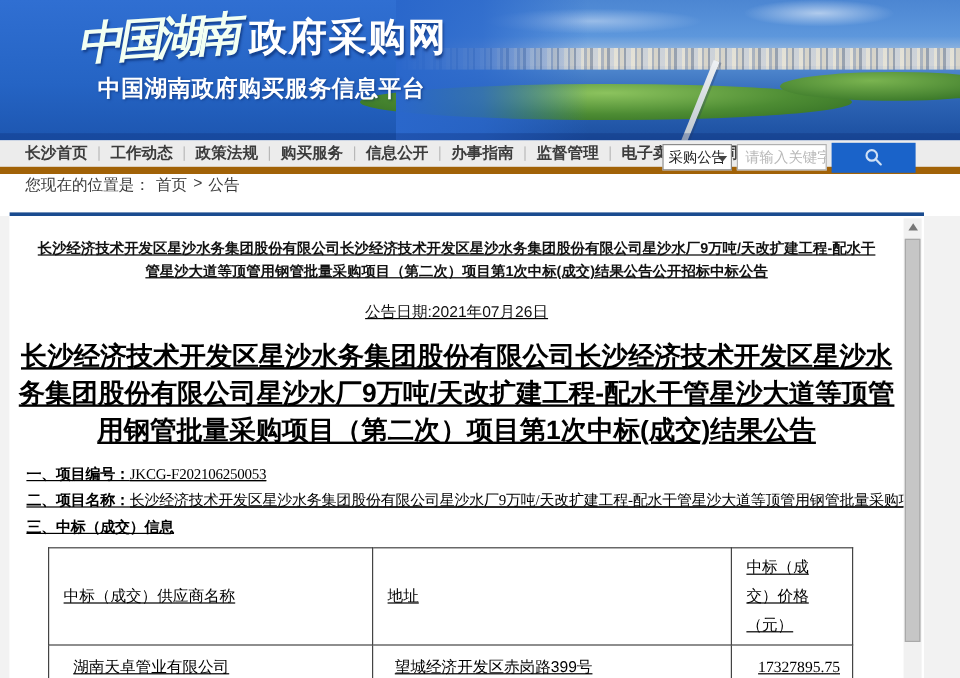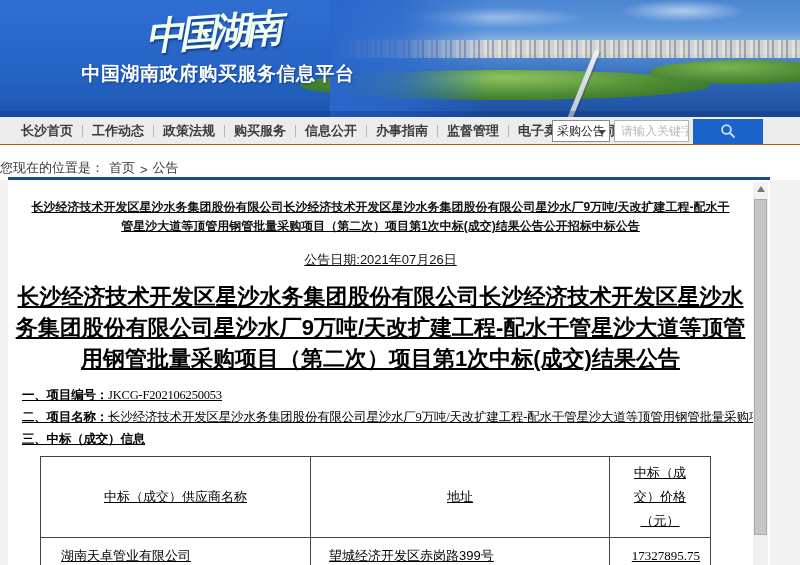--- a/index.html
+++ b/index.html
@@ -34,38 +34,38 @@
   .logo-script { font-family:"DejaVu Serif","Liberation Serif",serif; font-style:italic; font-weight:bold;
     font-size:38px; letter-spacing:-5px; transform:rotate(-4deg); margin-right:12px;
     color:#f2fff2; text-shadow:1px 2px 2px rgba(0,30,90,.55); }
   .logo-title { font-size:32px; font-weight:bold; letter-spacing:1px; text-shadow:1px 2px 2px rgba(0,30,90,.55); }
   .banner-sub { font-size:19px; font-weight:bold; margin-top:5px; letter-spacing:.5px;
     text-shadow:1px 1px 2px rgba(0,30,90,.5); white-space:nowrap; }
   .banner-url { font-size:13px; font-weight:bold; margin-top:4px; letter-spacing:.5px;
     text-shadow:1px 1px 1px rgba(0,30,90,.5); }
 
   
-  .nav { height:28px; background:#ececec; border-bottom:1px solid #a16207;
+  .nav { height:28px; background:#ececec; border-bottom:6px solid #a16207;
     display:flex; align-items:center; padding-left:12px; position:relative; }
   .nav-item { font-size:13px; font-weight:bold; color:#3c3c3c; padding:0 9px; cursor:pointer; white-space:nowrap; }
   .nav-sep { width:1px; height:12px; background:#b8b8b8; }
   .search-area { position:absolute; right:37px; top:0; height:28px; display:flex; align-items:center; gap:4px;margin-left:12px; }
   .sel { width:58px; height:22px; border:1px solid #8b8b8b; background:#fff; font-size:12px; color:#222;
     display:flex; align-items:center; padding-left:4px; position:relative; overflow:hidden; cursor:pointer; }
   .sel-label { white-space:nowrap; }
   .sel-arrow { position:absolute; right:3px; top:9px; width:0; height:0;
     border:4px solid transparent; border-top:5px solid #444; }
   .inp { width:75px; height:22px; border:1px solid #b0b0b0; font-size:12px; padding-left:6px; color:#333;
     font-family:"Liberation Sans","DejaVu Sans",sans-serif; }
   .inp::placeholder { color:#b8b8b8; }
   .btn { width:70px; height:25px; background:#1a63c9; border:none; display:flex;
     align-items:center; justify-content:center; cursor:pointer; }
 
   
-  .crumbs { height:32px; background:#fff; display:flex; align-items:flex-end; padding-left:0;
+  .crumbs { height:32px; background:#fff; display:flex; align-items:flex-start; padding-left:21px;
     font-size:13px; color:#3a3a3a; gap:5px; }
   .crumb-link { cursor:pointer; }
   .hr-blue { margin-left:8px; width:762px; height:3px; background:#1a4b8f; }
 
   
   .content { position:relative; height:385px; background:#fff; }
   .gutter-left { position:absolute; left:0; top:0; width:8px; height:100%; background:#f2f2f2; }
   .gutter-right { position:absolute; right:0; top:0; width:30px; height:100%; background:#f2f2f2; }
   .page { position:absolute; left:8px; top:0; width:745px; height:100%; overflow:hidden; background:#fff;text-decoration:underline; }
 
@@ -74,21 +74,21 @@
   .doc-date { text-align:center; font-size:13px; margin-top:15px; color:#111; }
   .doc-title { width:730px; margin:12px auto 0; text-align:center; font-size:22px; font-weight:bold;
     line-height:31px; color:#000; }
   .doc-items { margin-top:10px; padding-left:14px; }
   .doc-item { font-size:12px; line-height:22px; white-space:nowrap; color:#000; letter-spacing:-.2px; }
   .item-label { font-weight:bold; font-size:12.5px;text-align:center; }
   .item-value { font-family:"Liberation Serif","DejaVu Serif",serif; font-size:12.5px; text-decoration:underline; }
 
   table.award { border-collapse:collapse; table-layout:fixed; width:670px; margin:6px 0 0 32px; }
   .award th, .award td { border:1px solid #444; font-size:13px; color:#000; font-weight:normal; }
-  .award th { height:57px; text-align:center; padding:4px 12px; line-height:24px; }
+  .award th { height:57px; text-align:left; padding:4px 12px; line-height:24px; }
   .award td { height:37px; }
   .td-supplier { padding-left:20px; }
   .td-address { padding-left:18px; }
   .td-price { text-align:right; padding-right:10px; font-family:"Liberation Serif","DejaVu Serif",serif; }
 
   
   .scrollbar { position:absolute; right:32px; top:2px; width:15px; height:383px; background:#f1f1f1; }
   .sb-btn { height:15px; display:flex; align-items:center; justify-content:center; cursor:pointer; }
   .sb-up-icon { width:0; height:0; border:4px solid transparent; border-bottom:6px solid #777; margin-top:-5px; }
   .sb-thumb { position:absolute; top:17px; left:1px; width:13px; height:336px;
@@ -103,20 +103,21 @@
     <div class="city"></div>
     <div class="river"></div>
     <div class="island-main"></div>
     <div class="island-right"></div>
     <div class="bridge"></div>
     <div class="fade"></div>
   </div>
   <div class="banner-text">
     <div class="logo-row">
       <span class="logo-script">中国湖南</span>
+      <span class="logo-title">政府采购网</span>
     </div>
     <div class="banner-sub">中国湖南政府购买服务信息平台</div>
   </div>
 </div>
 
 <div class="nav">
   <span class="nav-item">长沙首页</span>
   <span class="nav-sep"></span>
   <span class="nav-item">工作动态</span>
   <span class="nav-sep"></span>

